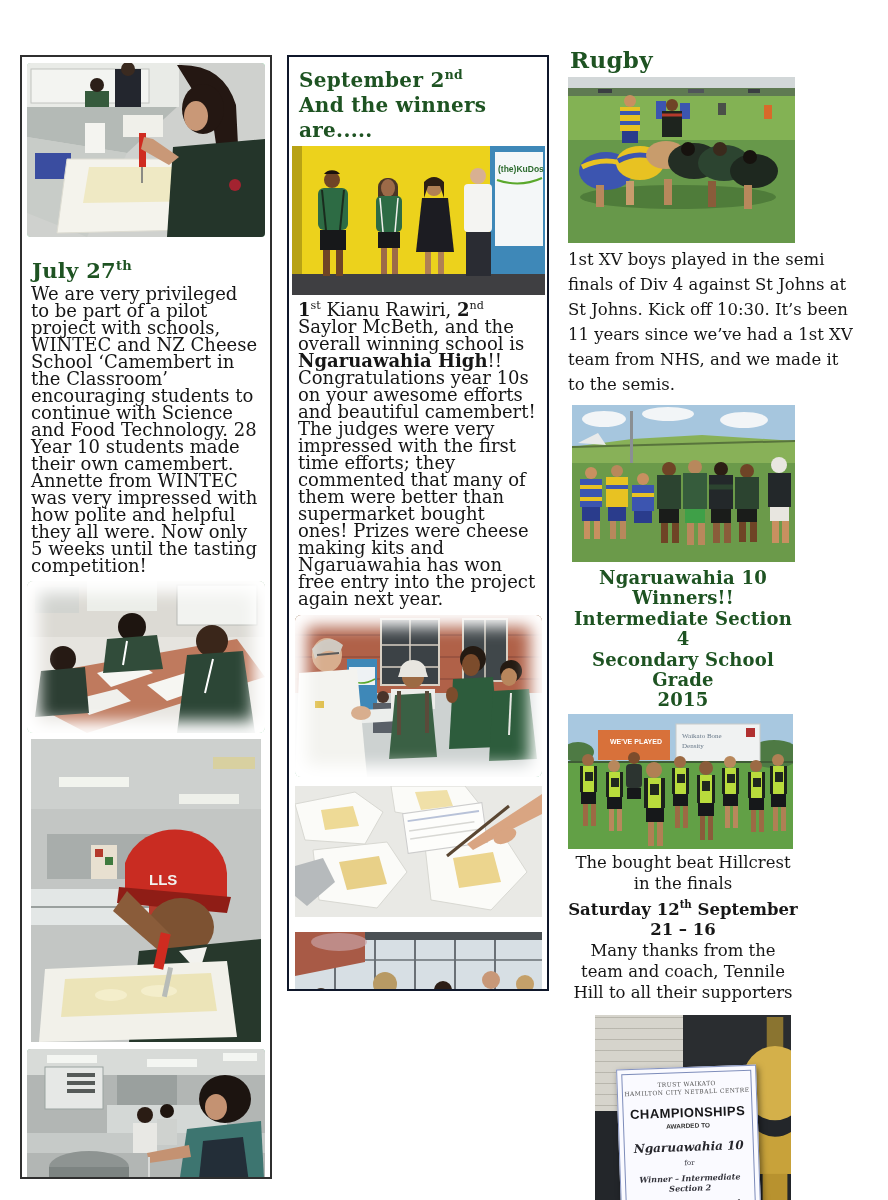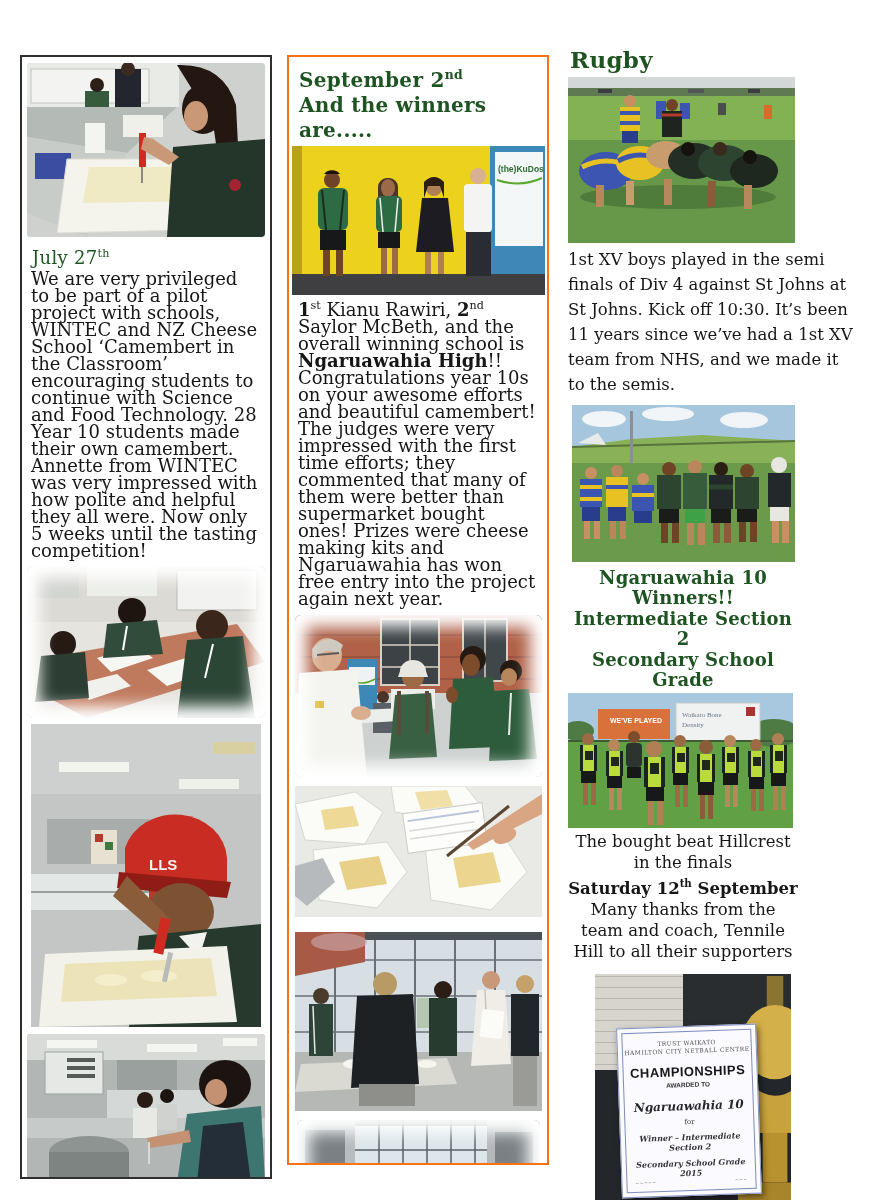--- a/index.html
+++ b/index.html
@@ -1,23 +1,23 @@
 <!DOCTYPE html>
 <html><head>
 <meta charset="utf-8">
 <style>
   html,body{margin:0;padding:0;background:#fff;}
   #page{position:relative;width:888px;height:1200px;background:#fff;overflow:hidden;
         font-family:"DejaVu Serif",serif;color:#161616;}
   .col{position:absolute;background:#fff;box-sizing:border-box;}
   #col-left{left:20px;top:55px;width:252px;height:1124px;border:2px solid #2f2f2f;overflow:hidden;}
-  #col-mid{left:287px;top:55px;width:262px;height:1110px;border:2px solid #f97316;overflow:hidden;}
+  #col-mid{left:287px;top:55px;width:262px;height:936px;border:2px solid #0f172a;overflow:hidden;}
   #col-right{left:568px;top:46px;width:294px;height:1154px;overflow:hidden;}
   .green{color:#1e5322;}
-  .h-left{margin:10px 10px 0;font-size:18px;font-weight:normal;letter-spacing:.3px;}
+  .h-left{margin:21px 10px 0;font-size:21px;font-weight:bold;letter-spacing:.3px;}
   .h-mid{margin:5px 10px 0;font-size:20px;font-weight:bold;line-height:25px;letter-spacing:.3px;}
   .h-rugby{margin:0 0 4px 2px;font-size:23px;font-weight:bold;letter-spacing:.3px;}
   .body-text{margin:2px 9px 0;font-size:18px;line-height:17px;}
   .rugby-para{width:292px;font-size:16.5px;line-height:25px;margin:4px 0 0 0;}
   .net-head{width:230px;text-align:center;font-size:18px;font-weight:bold;line-height:20.4px;margin:6px 0 0 0;letter-spacing:.2px;}
   .net-text{width:230px;text-align:center;font-size:16.5px;line-height:21px;margin:3px 0 0 0;}
   .sup{vertical-align:super;font-size:62%;font-weight:inherit;}
   b{font-weight:bold;}
   .photo{display:block;margin:0 auto;overflow:hidden;position:relative;background:#86efac;}
   .photo svg{display:block;width:100%;height:100%;}
@@ -476,22 +476,23 @@
           <rect x="196" y="68" width="23" height="34" fill="#23282a"></rect>
           <rect x="198" y="102" width="19" height="14" fill="#e8e6e0"></rect>
           <rect x="200" y="116" width="7" height="22" fill="#c89060"></rect>
           <rect x="210" y="116" width="7" height="22" fill="#c89060"></rect>
       </svg>
     </div>
 
     <div class="net-head green">
       <div>Ngaruawahia 10</div>
       <div>Winners!!</div>
-      <div>Intermediate Section 2</div>
+      <div>Intermediate Section 4</div>
       <div>Secondary School Grade</div>
+      <div>2015</div>
     </div>
 
     <div id="phN" class="photo">
       <svg viewBox="0 0 225 135" preserveAspectRatio="none">
         <rect width="225" height="135" fill="#62a046"></rect>
         <rect width="225" height="48" fill="#a8c8e0"></rect>
         <ellipse cx="206" cy="40" rx="26" ry="14" fill="#4e7a44"></ellipse>
           <ellipse cx="10" cy="38" rx="16" ry="10" fill="#4e7a44"></ellipse>
         <rect x="30" y="16" width="72" height="30" fill="#d8713a"></rect>
         <text x="42" y="30" font-size="7" fill="#ffffff" font-family="Liberation Sans, sans-serif" font-weight="bold">WE'VE PLAYED</text>
@@ -568,20 +569,21 @@
             <rect x="203" y="80" width="15" height="13" fill="#16181a"></rect>
             <rect x="205" y="93" width="5" height="24" fill="#b08054"></rect>
             <rect x="213" y="93" width="5" height="24" fill="#b08054"></rect>
         </g>
       </svg>
     </div>
 
     <div class="net-text">
       <div>The bought beat Hillcrest in the finals</div>
       <div style="font-weight:bold"><span>Saturday 12</span><span class="sup">th</span><span> September</span></div>
+      <div style="font-weight:bold">21 – 16</div>
       <div>Many thanks from the team and coach, Tennile Hill to all their supporters</div>
     </div>
 
     <div id="phT" class="photo">
       <div class="dkA"></div>
       <div class="dkB"></div>
       <svg class="trophy" viewBox="0 0 34 62">
         <rect x="15" y="0" width="4" height="10" fill="#8a7430"></rect>
         <ellipse cx="17" cy="16" rx="8" ry="9" fill="#d4b04a"></ellipse>
         <path d="M9,24 Q17,34 25,24 L23,38 L11,38 Z" fill="#c8a23a"></path>

